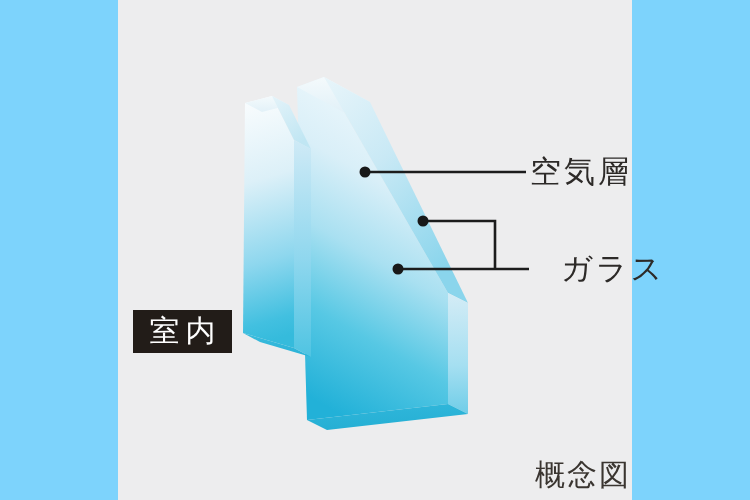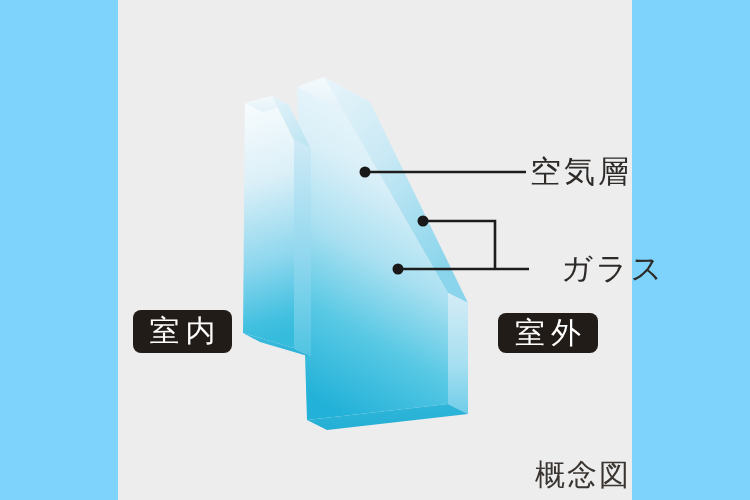--- a/index.html
+++ b/index.html
@@ -4,21 +4,21 @@
 <style>
   html,body{margin:0;padding:0;background:#ffffff;}
   .stage{position:relative;width:750px;height:500px;overflow:hidden;background:#7dd3fc;
          font-family:"Liberation Serif","DejaVu Serif",serif;}
   .stage svg{position:absolute;left:0;top:0;}
   .jp-label{position:absolute;color:#2d2a28;font-size:31px;line-height:1;letter-spacing:3px;white-space:nowrap;}
   .air-label{left:530px;top:156px;}
   .glass-label{left:533px;top:253px;margin-left:28px;}
   .side-box{position:absolute;background:#221c18;color:#ffffff;display:flex;
             align-items:center;justify-content:center;font-size:30px;letter-spacing:6px;
-            padding-left:6px;box-sizing:border-box;white-space:nowrap;border-radius:8px;}
+            padding-left:6px;box-sizing:border-box;white-space:nowrap;}
   .indoor-box{left:133px;top:310px;width:99px;height:43px;}
   .outdoor-box{left:498px;top:313px;width:100px;height:40px;}
   .caption{position:absolute;right:119px;top:460px;color:#3a3530;font-size:30px;line-height:1;
            letter-spacing:2px;white-space:nowrap;}
 </style>
 </head>
 <body>
 
 <div class="stage">
 
@@ -102,19 +102,16 @@
   </svg>
 
   <div class="jp-label air-label">空気層</div>
 
   <div class="jp-label glass-label">ガラス</div>
 
   <div class="side-box indoor-box">
     <span>室内</span>
   </div>
 
-  <div class="side-box outdoor-box">
-    <span>室外</span>
-  </div>
 
   <div class="caption">概念図</div>
 
 </div>
 
 </body></html>

